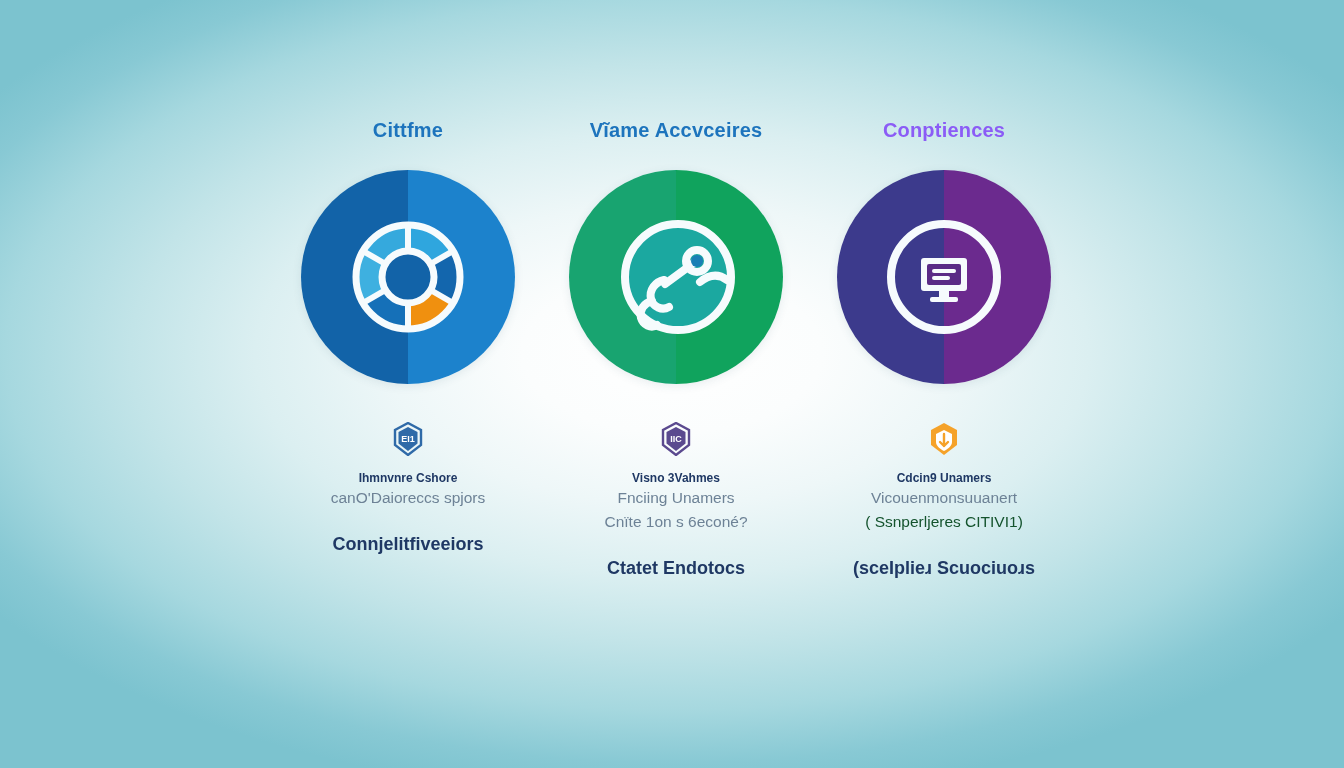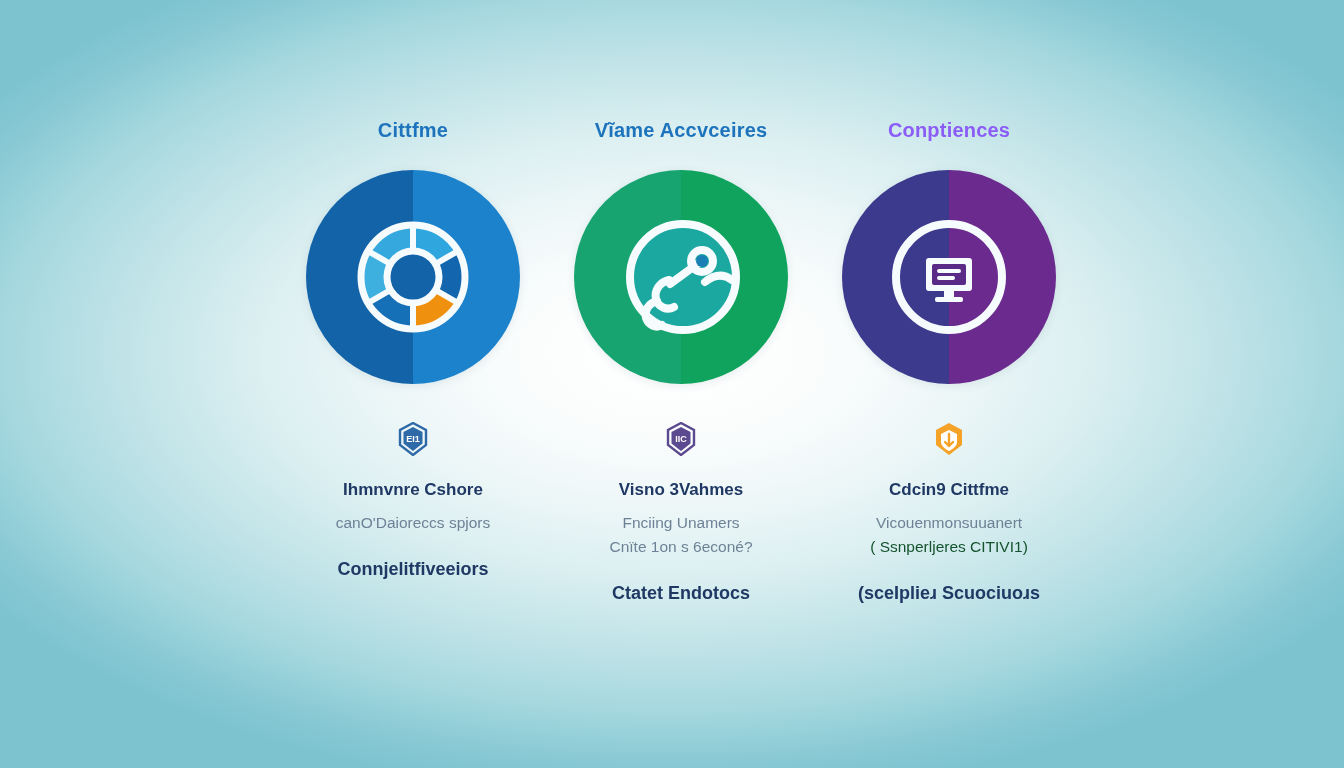--- a/index.html
+++ b/index.html
@@ -23,24 +23,24 @@
         #7cc3cf 100%);
   }
   #stage {
     position: relative;
     width: 1344px;
     height: 768px;
   }
   .columns {
     position: absolute;
     top: 118px;
-    left: 235px;
+    left: 252px;
     width: 848px;
     display: flex;
-    justify-content: flex-end;
+    justify-content: center;
   }
   .col {
     width: 268px;
     display: flex;
     flex-direction: column;
     align-items: center;
   }
   .col-heading {
     font-size: 20px;
     font-weight: bold;
@@ -79,25 +79,25 @@
     height: 100%;
   }
   .badge {
     width: 46px;
     height: 34px;
     margin: 22px 0 14px 0;
     position: relative;
   }
   .badge svg { display:block; width:100%; height:100%; }
   .sub-title {
-    font-size: 17px;
+    font-size: 12px;
     font-weight: bold;
     text-align: center;
     line-height: 1.35;
-    margin: 9px;
+    margin: 0;
     filter: blur(0.3px);
   }
   .body-line {
     font-size: 15.5px;
     text-align: center;
     line-height: 1.55;
     margin: 0;
     filter: blur(0.45px);
   }
   .footer-label {
@@ -219,20 +219,20 @@
       </div>
 
       <div class="badge">
         <svg viewBox="0 0 30 34">
           <path d="M15 1 L28 8 L28 23 L15 33 L2 23 L2 8 Z" fill="#f5a229"></path>
           <path d="M15 8 L23 12 L23 20 C23 24 19 27 15 29 C11 27 7 24 7 20 L7 12 Z" fill="#ffffff"></path>
           <path d="M15 12 L15 24 M11 20 L15 24 L19 20" stroke="#f5a229" stroke-width="2.4" fill="none" stroke-linecap="round" stroke-linejoin="round"></path>
         </svg>
       </div>
 
-      <div class="sub-title" style="color: rgb(31, 56, 100);">Cdcin9 Cittfme</div>
+      <div class="sub-title" style="color: rgb(31, 56, 100);">Cdcin9 Unamers</div>
       <div class="body-line" style="color: rgb(109, 130, 150);">Vicouenmonsuuanert</div>
       <div class="body-line" style="color: #14532d;">( Ssnperljeres CITIVI1)</div>
       <div class="footer-label" style="color: rgb(31, 56, 100);">(sceIplieɹ Scuociuoɹs</div>
     </div>
 
   </div>
 </div>
 
 </body></html>

